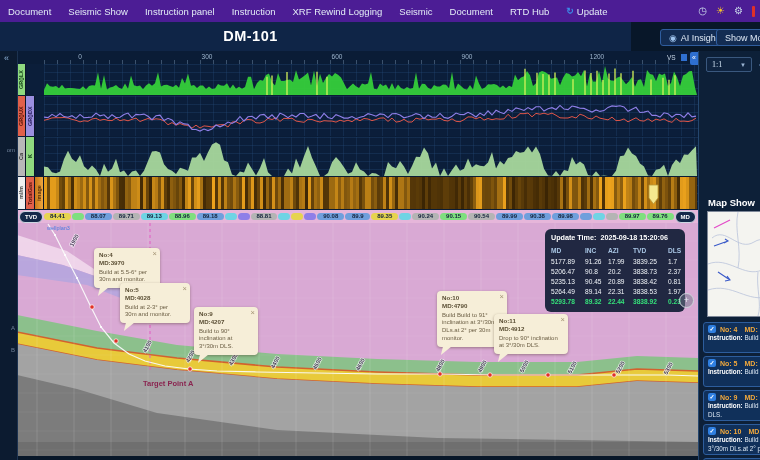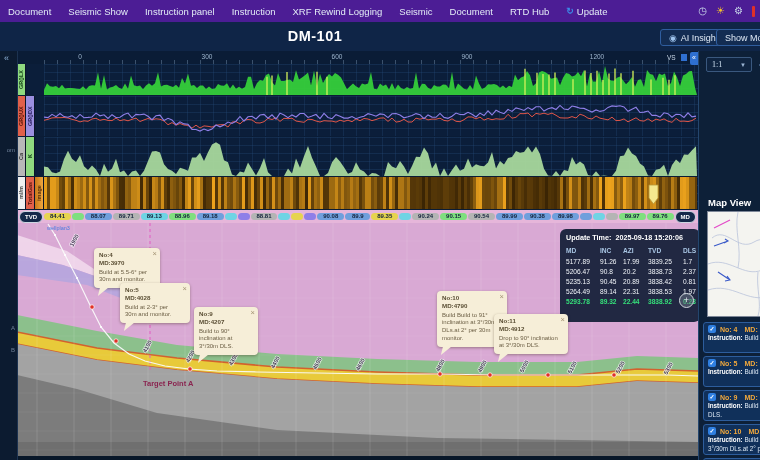--- a/index.html
+++ b/index.html
@@ -8,21 +8,21 @@
   
   .menubar{position:absolute;left:0;top:0;width:760px;height:22px;background:#4c1d95;
            display:flex;align-items:center;gap:17px;padding-left:8px;box-sizing:border-box;z-index:20;}
   .menu-item{color:#e3ecf6;font-size:9.5px;white-space:nowrap;display:flex;align-items:center;gap:3px;cursor:default;}
   .rewind-ic{color:#3b8ae8;font-size:9px;font-weight:bold;}
   .menu-icons{position:absolute;right:5px;top:0;height:22px;display:flex;align-items:center;gap:9px;}
   .mi-ic{color:#c9d8ea;font-size:10px;line-height:1;}
   .sun{color:#f2c12e;}
   .notif{width:3px;height:11px;background:#e03028;border-radius:1px;}
   
-  .titlebar{position:absolute;left:0;top:22px;width:760px;height:29px;background:#0f2547;z-index:19;}
+  .titlebar{position:absolute;left:0;top:22px;width:631px;height:29px;background:#0f2547;z-index:19;}
   .title{position:absolute;left:0;right:130px;text-align:center;top:6px;color:#fff;
          font-size:14.5px;font-weight:bold;letter-spacing:.5px;}
   .tb-btn{position:absolute;top:7px;height:17px;background:#132c52;border:1px solid #2f5d9e;border-radius:3px;
           color:#dfe9f5;font-size:9px;display:flex;align-items:center;gap:4px;padding:0 8px;box-sizing:border-box;white-space:nowrap;}
   .tb-ic{color:#9fc4ee;font-size:9px;}
   #btn-ai{left:660px;}
   #btn-show{left:716px;width:80px;}
   
   .left-rail{position:absolute;left:0;top:51px;width:17px;height:409px;background:#0c1b30;border-right:1px solid #1c3250;z-index:15;}
   .rail-collapse{color:#8fb2d8;font-size:9px;padding:2px 0 0 4px;}
@@ -67,22 +67,22 @@
   .callout{position:absolute;background:#f6eed8;border-radius:4px;padding:3px 10px 4px 5px;font-size:6px;
            color:#6d6046;box-shadow:0 1px 3px rgba(60,40,20,.4);z-index:6;box-sizing:border-box;}
   .callout:after{content:'';position:absolute;left:5px;bottom:-8px;width:0;height:0;
            border-top:9px solid #f6eed8;border-right:9px solid transparent;transform:skewX(-14deg);}
   .co-title{font-weight:bold;color:#5a4e34;font-size:6.2px;line-height:1.25;}
   .co-body{margin-top:2px;line-height:1.3;}
   .co-x{position:absolute;right:3px;top:1px;color:#a39374;font-size:7.5px;}
   .badge{position:absolute;left:510px;top:3px;width:34px;height:34px;border-radius:50%;border:2px solid #e04838;
          background:rgba(248,216,220,.95);color:#d43828;font-size:9px;font-weight:bold;
          display:flex;align-items:center;justify-content:center;z-index:7;}
-  .update-panel{position:absolute;left:543px;top:6px;width:140px;background:rgba(12,26,50,.9);border-radius:6px;
-                padding:4px 6px 16px;box-sizing:border-box;z-index:6;color:#fff;}
+  .update-panel{position:absolute;left:528px;top:6px;width:140px;background:rgba(12,26,50,.9);border-radius:6px;
+                padding:4px 6px 6px;box-sizing:border-box;z-index:6;color:#fff;}
   .up-title{font-size:7.2px;font-weight:bold;display:flex;gap:4px;white-space:nowrap;}
   .update-table{display:grid;grid-template-columns:32px 21px 23px 33px 14px;column-gap:2px;margin-top:3px;}
   .ut-h{color:#a9c6e4;font-size:6.6px;font-weight:bold;padding:2px 0;}
   .ut-c{color:#f2f6fa;font-size:6.6px;padding:1.5px 0;white-space:nowrap;}
   .hl{color:#35e07a;font-weight:bold;}
   .plus-btn{position:absolute;left:662px;top:70px;width:13px;height:13px;border-radius:50%;border:1px solid #cfd6dd;
             color:#e8edf2;background:rgba(110,120,135,.5);font-size:9px;line-height:12px;text-align:center;z-index:8;}
   
   .sidebar{position:absolute;left:698px;top:51px;width:170px;height:409px;background:#0d2038;border-left:1px solid #24466e;z-index:10;}
   .scale-box{position:absolute;left:7px;top:6px;width:46px;height:15px;border:1px solid #3a587e;background:#0f2440;
@@ -646,21 +646,21 @@
   </div>
 
   <div class="sidebar">
     <div class="scale-box">
       <span>1:1</span>
       <span class="chev">▼</span>
     </div>
     <div class="slider-track">
       
     </div>
-    <div class="map-title">Map View</div>
+    <div class="map-title">Map Show</div>
     <div class="map-box">
       <svg id="map-svg" width="115" height="104" viewBox="0 0 115 104">
           <rect x="0" y="0" width="115" height="104" fill="#f4f4f0"></rect>
           <path d="M4,26 C18,14 30,40 46,30 S72,44 88,34" stroke="#b9c3da" stroke-width="0.8" fill="none"></path>
           <path d="M0,52 C20,44 36,66 54,58 S86,70 110,60" stroke="#b9c3da" stroke-width="0.8" fill="none"></path>
           <path d="M0,78 C24,70 40,92 62,84 S92,96 112,88" stroke="#b9c3da" stroke-width="0.8" fill="none"></path>
           <path d="M30,0 C26,18 34,36 30,56" stroke="#b9c3da" stroke-width="0.8" fill="none"></path>
           <path d="M50,60 C48,76 54,92 50,104" stroke="#b9c3da" stroke-width="0.8" fill="none"></path>
           <path d="M68,0 C62,26 72,56 66,104" stroke="#e247c8" stroke-width="1.7" fill="none"></path>
           <path d="M100,8 C96,40 104,70 100,104" stroke="#e247c8" stroke-width="1.2" fill="none"></path>

